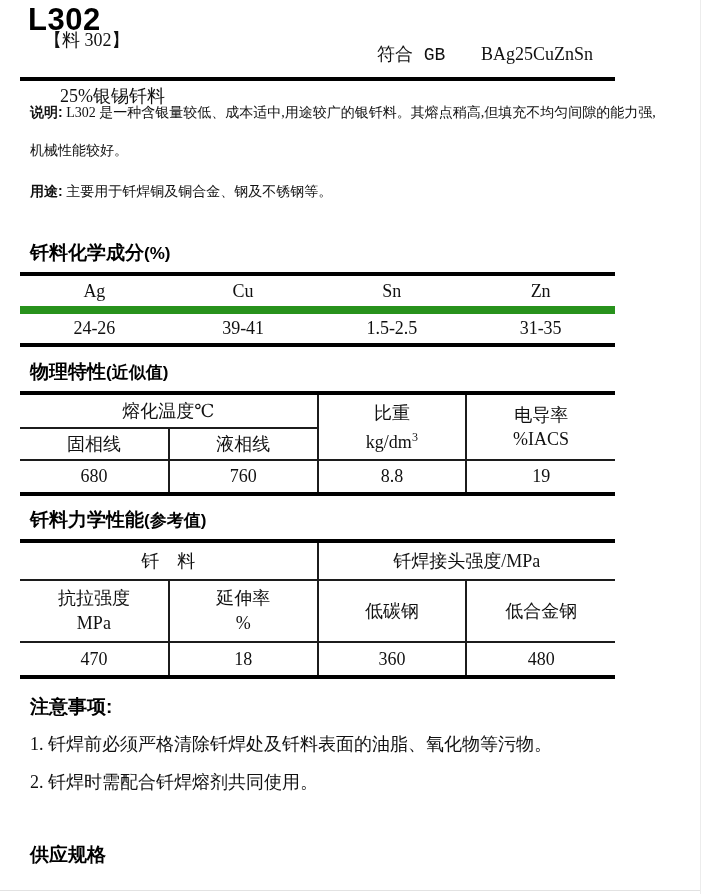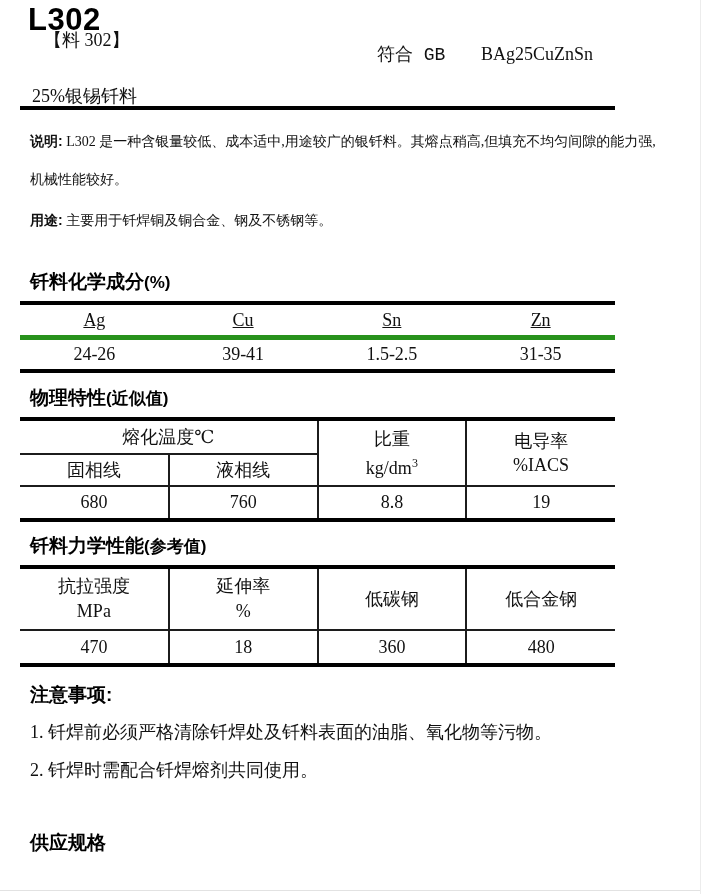--- a/index.html
+++ b/index.html
@@ -5,26 +5,26 @@
   html,body { margin:0; padding:0; }
   body {
     width:701px; height:894px; background:#fff; color:#111;
     font-family:"Liberation Serif","DejaVu Serif",serif;
     position:relative; overflow:hidden;
   }
   .page { position:relative; width:701px; height:894px; box-sizing:border-box;
           border-right:1px solid #ececec; }
 
   
-  .hdr { position:relative; height:106px; }
+  .hdr { position:relative; height:77px; }
   .title { position:absolute; left:28px; top:2px;
            font-family:"Liberation Sans","DejaVu Sans",sans-serif;
            font-weight:800; font-size:31px; letter-spacing:.5px; color:#000; }
   .sub1 { position:absolute; left:44px; top:28px; font-size:18px; }
-  .sub2 { position:absolute; left:32px; top:84px; font-size:18px; }
+  .sub2 { position:absolute; left:60px; top:84px; font-size:18px; }
   .spec { position:absolute; left:377px; top:42px; font-size:18px; }
   .spec-row { height:40px; }
   .spec-label { display:inline-block; width:104px;font-family:Liberation Mono, monospace; }
 
   .rule { margin-left:20px; width:595px; height:4px; background:#000; }
 
   
   .para { margin:12px 36px 0 30px; width:628px; font-size:14px; line-height:38px; }
   .para .lbl { font-weight:700; font-family:"Liberation Sans","DejaVu Sans",sans-serif; }
   .usage { margin-top:2px; }
@@ -39,21 +39,21 @@
   .h-notes { margin-top:16px; }
   .h-supply { margin-top:50px; }
 
   
   table { border-collapse:collapse; margin-left:20px; width:595px;
           table-layout:fixed; text-align:center; font-size:18px; }
   td { padding:0; }
   .tbl { border-top:4px solid #000; border-bottom:4px solid #000; margin-top:6px; }
   .bb { border-bottom:2px solid #1c1c1c;text-align:center; }
   .bl { border-left:2px solid #1c1c1c; }
-  .chem .hrow td { height:30px; border-bottom:5px solid #a3a3a3;text-decoration:underline; }
+  .chem .hrow td { height:30px; border-bottom:8px solid #a3a3a3; }
   .chem .vrow td { height:29px; }
   .phys .ra td { height:32px; }
   .phys .rb td { height:30px; }
   .phys .rc td { height:31px; }
   .phys .span2 { line-height:24px; }
   .mech .ra td { height:36px; }
   .mech .rb td { height:60px; line-height:25px; }
   .mech .rc td { height:32px; }
   sup { font-size:12px; }
 
@@ -141,20 +141,24 @@
     </tr>
   </tbody>
     </table>
 
   <div class="sec-h h-mech">
     <span>钎料力学性能</span><span class="sfx">(参考值)</span>
   </div>
 
   <table class="tbl mech">
     <tbody>
+        <tr class="ra">
+      <td colspan="2" class="bb">钎　料</td>
+      <td colspan="2" class="bl bb">钎焊接头强度/MPa</td>
+    </tr>
     <tr class="rb">
       <td class="bb">
         <span>抗拉强度</span><br>
         <span>MPa</span>
       </td>
       <td class="bb bl">
         <span>延伸率</span><br>
         <span>%</span>
       </td>
       <td class="bb bl">低碳钢</td>

